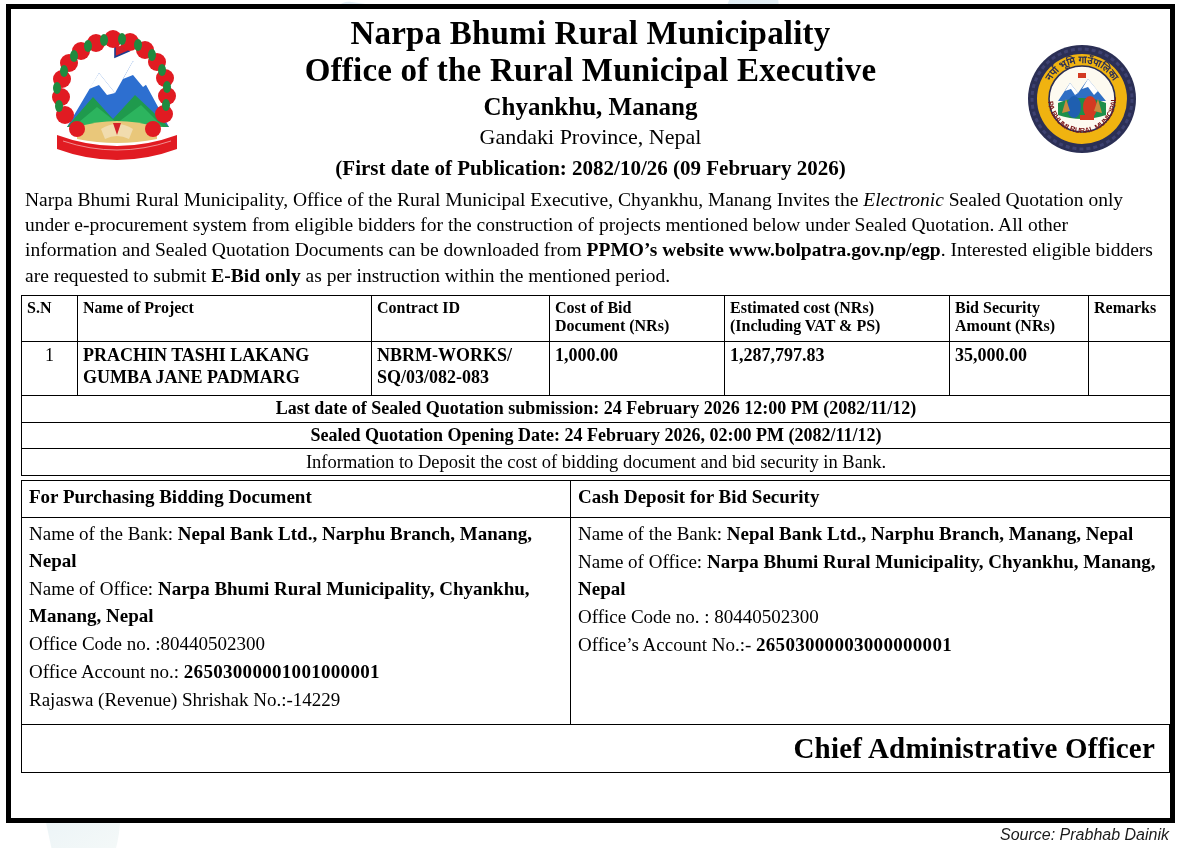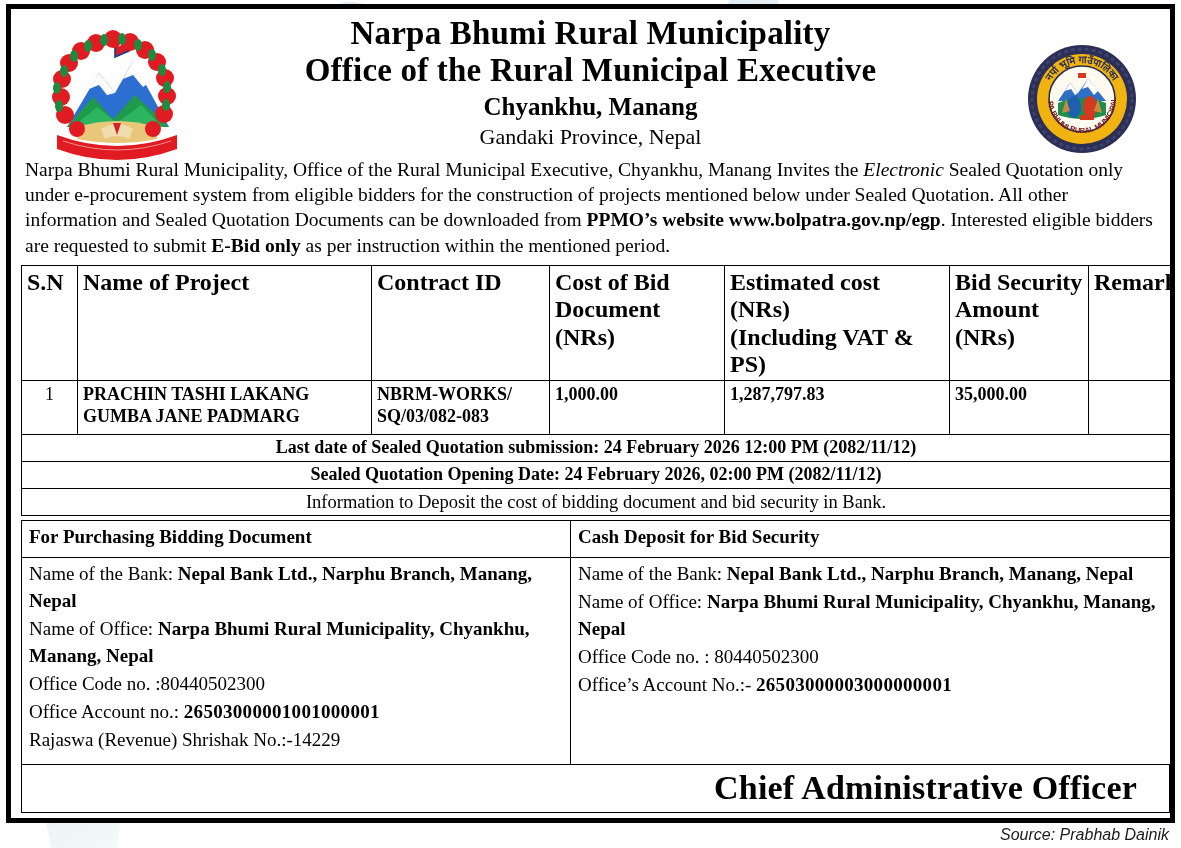--- a/index.html
+++ b/index.html
@@ -133,21 +133,21 @@
   table.main td, table.main th {
     border: 1.6px solid #000;
     padding: 2px 5px;
     vertical-align: top;
     font-size: 18px;
     background: transparent;
   }
   table.main thead th {
     font-weight: bold;
     text-align: left;
-    font-size: 24px;
+    font-size: 16px;
     line-height: 1.14;
     height: 46px;
     vertical-align: top;
     padding-top: 3px;
   }
   th.c-sn, td.c-sn { text-align: center; width: 56px; }
   th.c-name, td.c-name { width: 294px; }
   th.c-cid, td.c-cid { width: 178px; }
   th.c-cost, td.c-cost { width: 175px; }
   th.c-est, td.c-est { width: 225px; }
@@ -204,23 +204,23 @@
     margin: 0 0 0 2px;
     height: 48px;
     border-left: 1.6px solid #000;
     border-right: 1.6px solid #000;
     border-bottom: 1.6px solid #000;
     display: flex;
     align-items: center;
     justify-content: flex-end;
   }
   .sigtext {
-    font-size: 34px;
-    font-weight: bold;
-    padding-right: 32px;
+    font-size: 29px;
+    font-weight: bold;
+    padding-right: 14px;
     letter-spacing: .2px;
   }
 
   
   .source {
     position: absolute;
     right: 12px;
     bottom: 4px;
     font-size: 16px;
     font-style: italic;
@@ -331,20 +331,21 @@
       </svg>
     </div>
 
     <div class="header">
       <div class="h-line1">Narpa Bhumi Rural Municipality</div>
       <div class="h-line2">Office of the Rural Municipal Executive</div>
       <div class="h-line3">Chyankhu, Manang</div>
       <div class="h-line4">Gandaki Province, Nepal</div>
     </div>
 
+    <div class="pubdate">(First date of Publication: 2082/10/26 (09 February 2026)</div>
 
     <p class="intro"><span>Narpa Bhumi Rural Municipality, Office of the Rural Municipal Executive, Chyankhu, Manang Invites the </span><i>Electronic</i><span> Sealed Quotation only under e-procurement system from eligible bidders for the construction of projects mentioned below under Sealed Quotation. All other information and Sealed Quotation Documents can be downloaded from </span><b>PPMO’s website www.bolpatra.gov.np/egp</b><span>. Interested eligible bidders are requested to submit </span><b>E-Bid only</b><span> as per instruction within the mentioned period.</span></p>
 
     <table class="main">
       <thead>
         <tr>
           <th class="c-sn">S.N</th>
           <th class="c-name">Name of Project</th>
           <th class="c-cid">Contract ID</th>
           <th class="c-cost">

